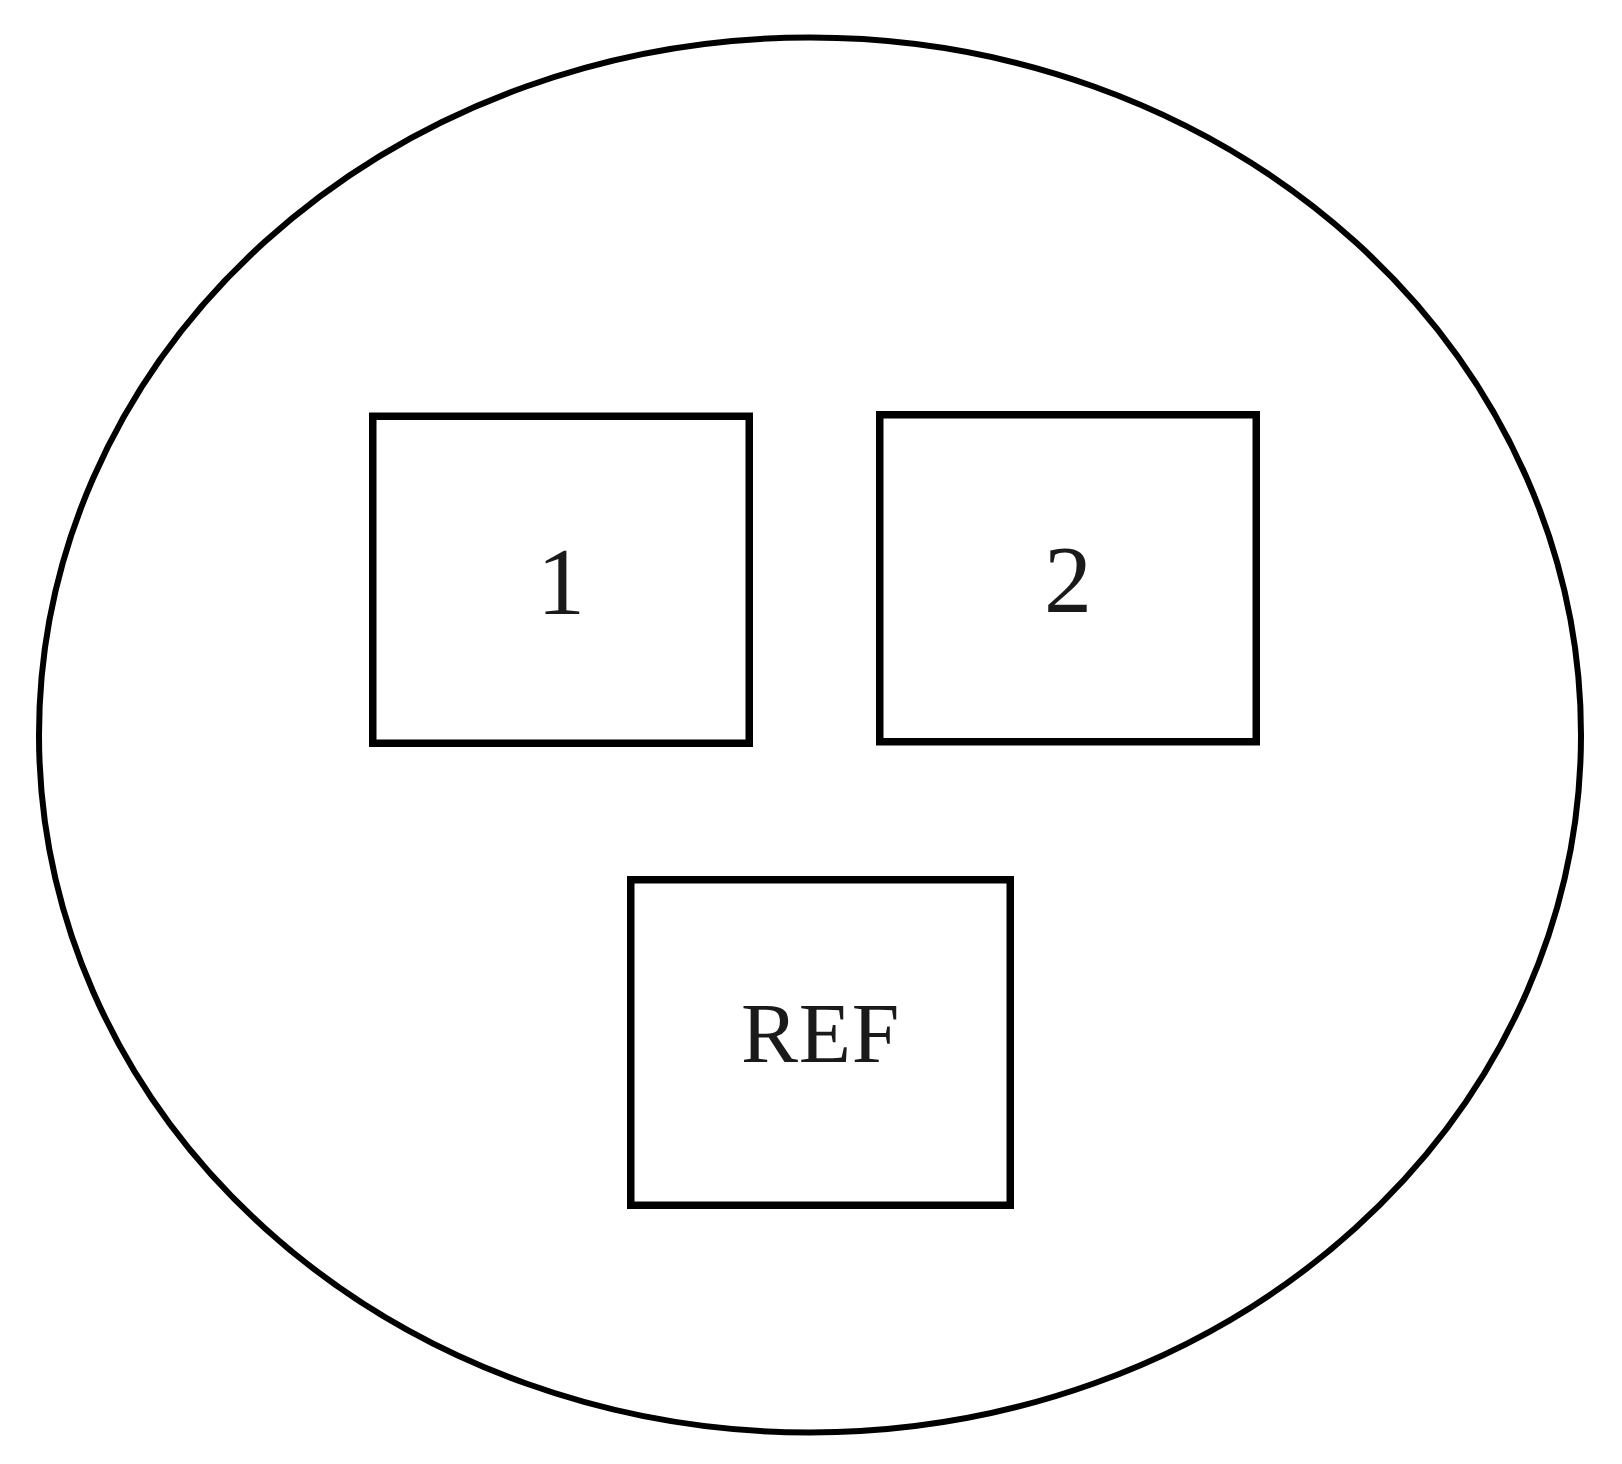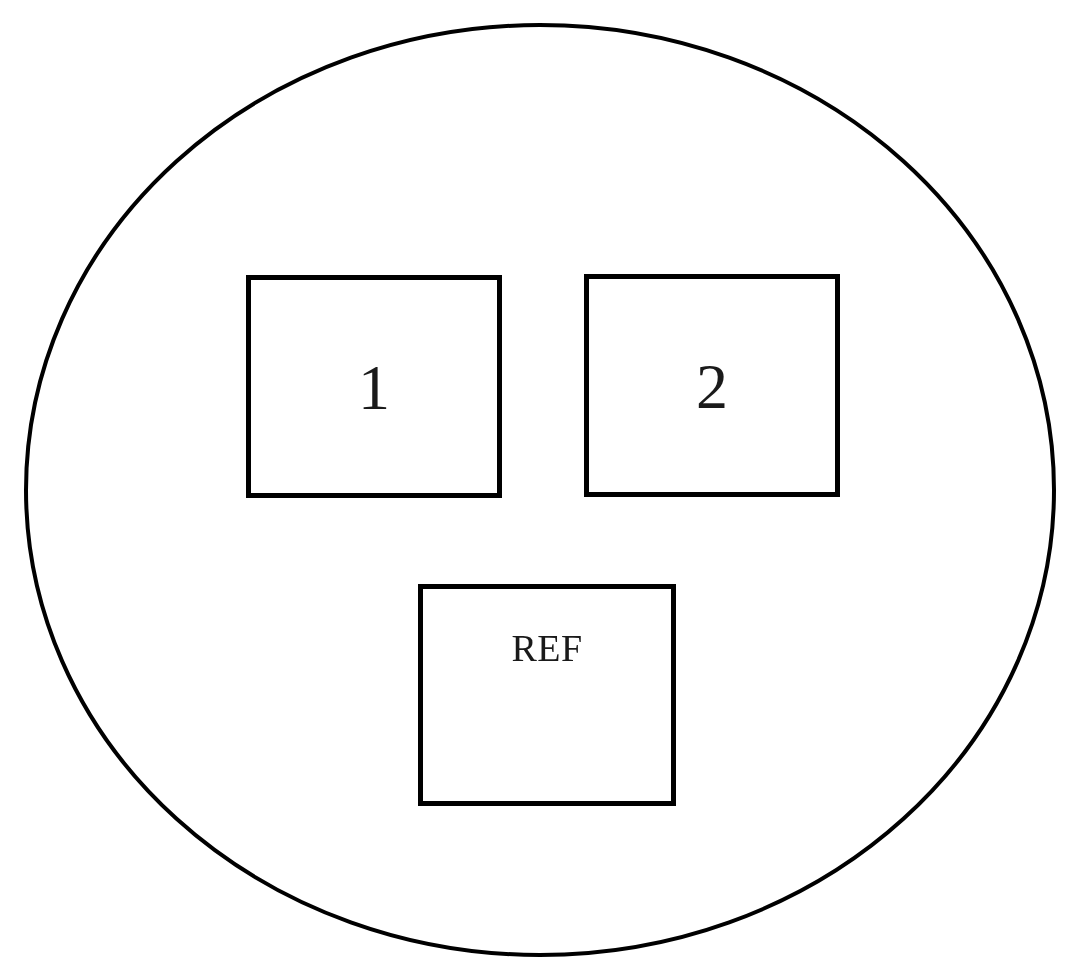--- a/index.html
+++ b/index.html
@@ -64,22 +64,22 @@
     padding-top: 76px;
   }
   
   #box-ref {
     left: 418px;
     top: 584px;
     width: 258px;
     height: 222px;
   }
   #box-ref .node-label {
-    font-size: 38px;
-    padding-top: 40px;
+    font-size: 57px;
+    padding-top: 72px;
     letter-spacing: 0.5px;
   }
 </style>
 </head>
 <body>
 
 <div id="canvas" style="width: 1081px; height: 976px; background: rgb(255, 255, 255);">
 
   <svg id="boundary-svg" viewBox="0 0 1081 976" xmlns="http://www.w3.org/2000/svg" style="width: 1081px; height: 976px;">
     <ellipse id="enclosure-ellipse" cx="540" cy="490" rx="514" ry="465" fill="none" stroke="#000000" stroke-width="4"></ellipse>

